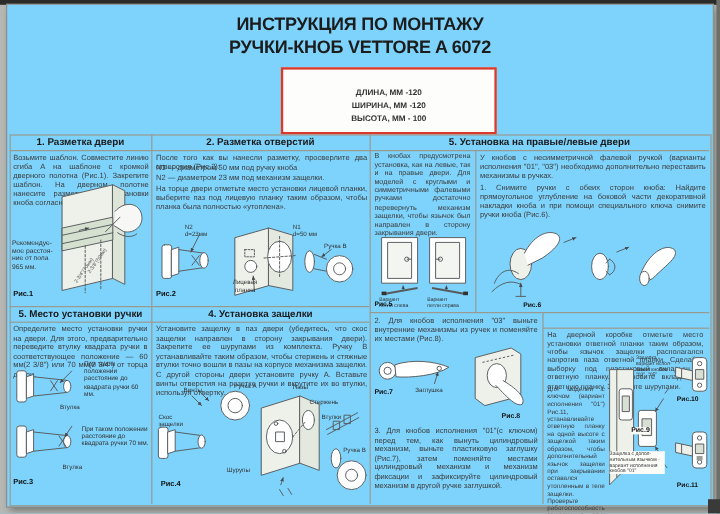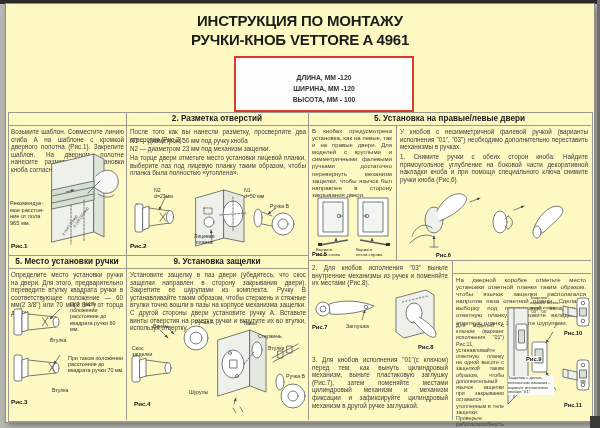--- a/index.html
+++ b/index.html
@@ -2,21 +2,21 @@
 <html><head>
 <meta charset="utf-8">
 <style>
   html,body{margin:0;padding:0;}
   body{
     width:600px;height:428px;position:relative;overflow:hidden;
     background:#b6b6b2;font-family:"Liberation Sans",sans-serif;
   }
   .page{
     position:absolute;left:6px;top:4px;width:588px;height:418px;
-    background:#fef9c3;box-shadow:0 0 0 1px #8f8f8a,2px 3px 6px rgba(0,0,0,.4);
+    background:#7dd3fc;box-shadow:0 0 0 1px #8f8f8a,2px 3px 6px rgba(0,0,0,.4);
   }
   .scan-strip-top{position:absolute;left:0;top:0;width:600px;height:4px;background:#2c2c2a;}
   .scan-edge-right{position:absolute;right:0;top:0;width:3px;height:428px;background:#6e6e6a;}
   .scan-corner{position:absolute;right:0;bottom:0;width:10px;height:12px;background:#3a3a38;}
 
   .title{position:absolute;left:0;width:588px;text-align:center;font-weight:bold;
     font-size:15px;letter-spacing:-0.2px;color:#1c1c1c;}
   .specs-box{position:absolute;left:228px;top:52px;width:176px;height:52px;
     border:2px solid #d93a2c;background:#fdfdfb;}
   .specs-title{position:absolute;left:0;top:4px;width:100%;text-align:center;
@@ -46,39 +46,40 @@
       <path d="M0,0 L4,2 L0,4 Z" fill="#44484a"></path>
     </marker>
   </defs>
 </svg>
 
 <div class="scan-strip-top"></div>
 
 <div class="page">
 
   <div class="title" style="top:8px">ИНСТРУКЦИЯ ПО МОНТАЖУ</div>
-  <div class="title" style="top:27px">РУЧКИ-КНОБ VETTORE A 4961</div>
+  <div class="title" style="top:27px">РУЧКИ-КНОБ VETTORE A 6072</div>
 
   <div class="specs-box">
     <div class="specs-item" style="top:16px">ДЛИНА, ММ -120</div>
     <div class="specs-item" style="top:27px">ШИРИНА, ММ -120</div>
     <div class="specs-item" style="top:38px">ВЫСОТА, ММ - 100</div>
   </div>
 
   <div class="grid"></div>
   <div class="vl" style="left:120px;top:108px;height:308px"></div>
   <div class="vl" style="left:302px;top:108px;height:308px"></div>
   <div class="vl" style="left:390px;top:121px;height:135px"></div>
   <div class="vl" style="left:446px;top:256px;height:160px"></div>
   <div class="hl" style="left:2px;top:121px;width:583px"></div>
   <div class="hl" style="left:2px;top:251px;width:300px"></div>
   <div class="hl" style="left:302px;top:256px;width:283px"></div>
   <div class="hl" style="left:2px;top:264px;width:300px"></div>
   <div class="hl" style="left:446px;top:269px;width:139px"></div>
 
+  <div class="sechead" style="left:2px;top:110px;width:118px">1. Разметка двери</div>
   <div class="t" style="left:5px;top:124px;width:113px">Возьмите шаблон. Совместите линию сгиба А на шаблоне с кромкой дверного полотна (Рис.1). Закрепите шаблон. На дверном полотне нанесите разметку для установки кноба согласно шаблону.</div>
   <div class="lbl" style="left:4px;top:196px;width:40px;font-size:5.6px;line-height:6.6px">Рекомендуе­мое расстоя­ние от пола 965 мм.</div>
 
   <svg style="left:38px;top:144px" width="82" height="100" viewBox="0 0 82 100" fill="none" stroke="#575b5d" stroke-width="0.8" stroke-linejoin="round" stroke-linecap="round">
     <polygon points="8,16 50,6 50,84 8,94" fill="#eef1ea"></polygon>
     <polygon points="50,6 60,11 60,89 50,84" fill="#dde4d8"></polygon>
     <polygon points="8,42 50,33 50,52 8,61" fill="#d6e0d0"></polygon>
     <line x1="8" y1="48" x2="50" y2="39"></line>
     <line x1="8" y1="55" x2="50" y2="46"></line>
     <line x1="22" y1="44" x2="30" y2="42" marker-end="url(#ah)"></line>
@@ -268,21 +269,21 @@
       <line x1="16" y1="24" x2="44" y2="21"></line>
     <ellipse cx="44" cy="16" rx="3" ry="5" fill="#fff"></ellipse>
     <line x1="37" y1="11" x2="43" y2="20"></line>
       <line x1="43" y1="11" x2="37" y2="20"></line>
     <line x1="48" y1="3" x2="42" y2="12" marker-end="url(#ah)"></line>
   </svg>
   <div class="lbl" style="left:62px;top:351px;width:56px;font-size:5.4px;line-height:6.2px">При таком положении расстояние до квадрата ручки 70 мм.</div>
   <div class="lbl" style="left:46px;top:384px">Втулка</div>
   <div class="cap" style="left:5px;top:394px">Рис.3</div>
 
-  <div class="sechead" style="left:120px;top:253px;width:182px">9. Установка защелки</div>
+  <div class="sechead" style="left:120px;top:253px;width:182px">4. Установка защелки</div>
   <div class="t" style="left:124px;top:267px;width:176px">Установите защелку в паз двери (убедитесь, что скос защелки направлен в сторону закрывания двери). Закрепите ее шурупами из комплекта. Ручку В устанавливайте таким образом, чтобы стержень и стяжные втулки точно вошли в пазы на корпусе механизма защелки. С другой стороны двери установите ручку А. Вставьте винты отверстия на розетке ручки и вкрутите их во втулки, используя отвертку.</div>
 
   <svg style="left:124px;top:312px" width="178" height="102" viewBox="0 0 178 102" fill="none" stroke="#575b5d" stroke-width="0.8" stroke-linejoin="round" stroke-linecap="round">
     <rect x="2" y="40" width="8" height="26" rx="2" fill="#fff"></rect>
     <polygon points="10,44 16,42 16,60 10,62" fill="#fff"></polygon>
     <line x1="16" y1="44" x2="38" y2="47"></line>
       <line x1="16" y1="60" x2="38" y2="57"></line>
     <ellipse cx="38" cy="52" rx="3" ry="5.5" fill="#fff"></ellipse>
     <line x1="30" y1="14" x2="38" y2="22" marker-end="url(#ah)"></line>
     <line x1="36" y1="10" x2="44" y2="18" marker-end="url(#ah)"></line>

